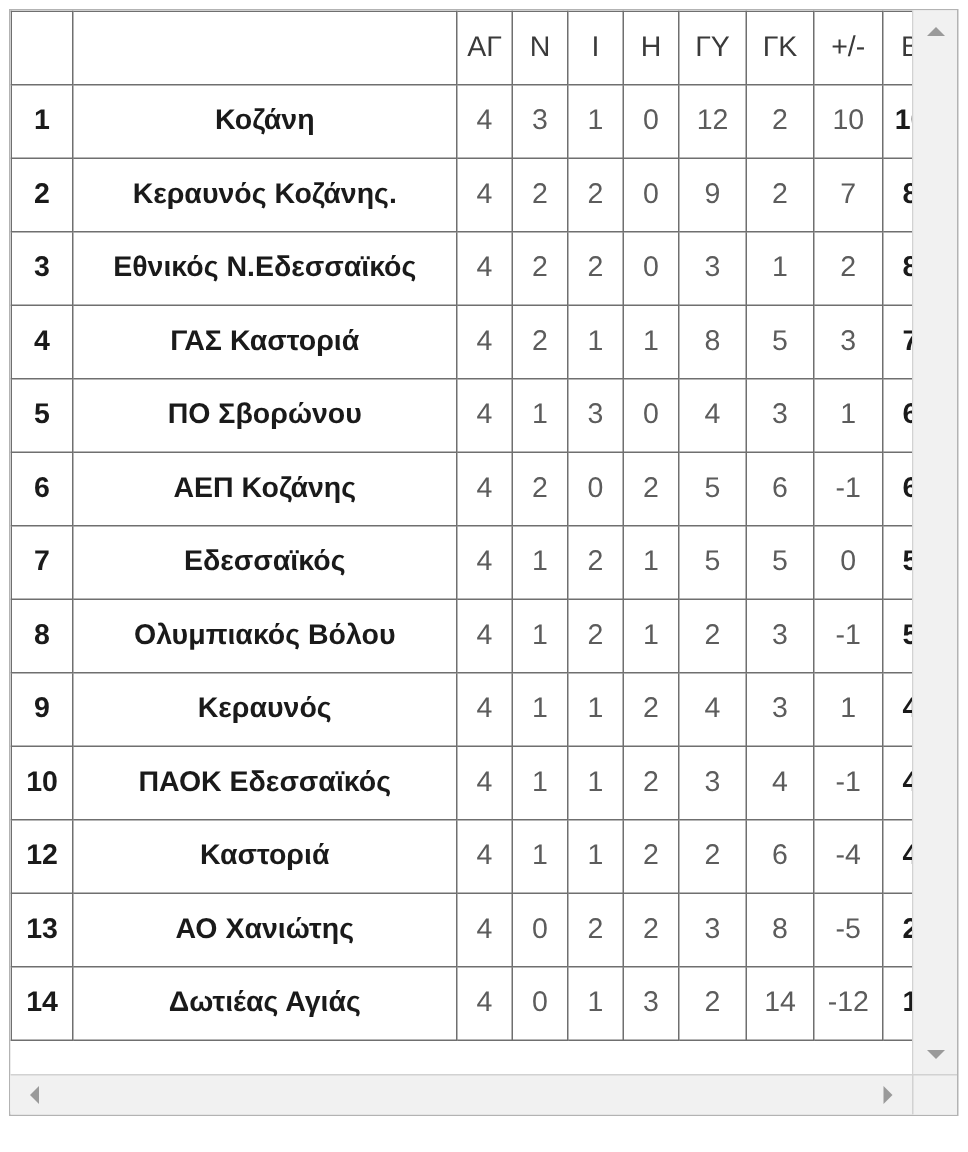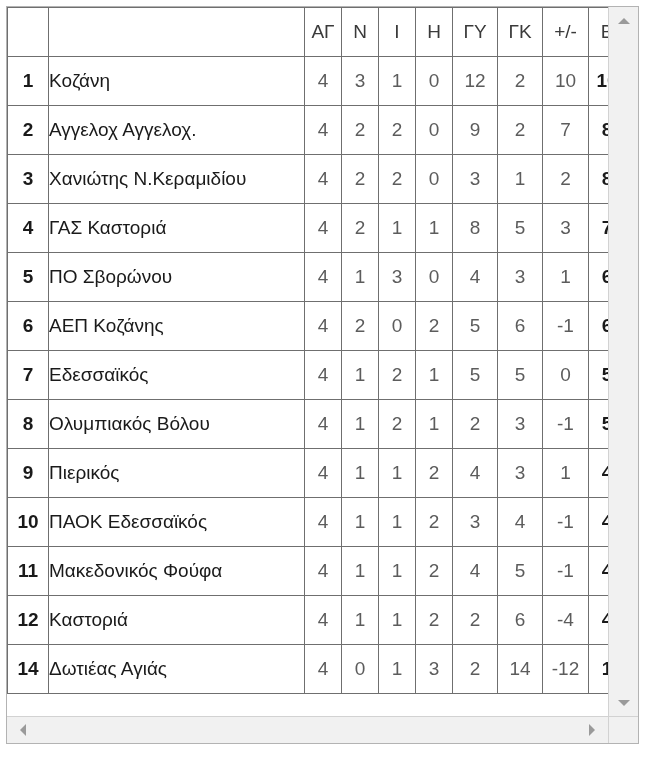--- a/index.html
+++ b/index.html
@@ -72,22 +72,22 @@
   }
   thead th.blank-head { border-top-color:#6f6f6f; }
 
   td.rank {
     text-align: center;
     font-weight: bold;
     color: #1a1a1a;
     font-size: 19px;
   }
   td.team {
-    text-align: left;
-    font-weight: normal;
+    text-align: center;
+    font-weight: bold;
     color: #1a1a1a;
     font-size: 19px;
     padding: 0 6px;
     white-space: nowrap;
   }
   td.stat {
     text-align: center;
     color: #5c5c5c;
     font-weight: normal;
     font-size: 19px;
@@ -229,33 +229,33 @@
             <td class="stat">3</td>
             <td class="stat">1</td>
             <td class="stat">0</td>
             <td class="stat">12</td>
             <td class="stat">2</td>
             <td class="stat">10</td>
             <td class="pts">10</td>
           </tr>
           <tr>
             <td class="rank">2</td>
-            <td class="team">Αγγελοχ Αγγελοχ.</td>
+            <td class="team">Κεραυνός Κοζάνης.</td>
             <td class="stat">4</td>
             <td class="stat">2</td>
             <td class="stat">2</td>
             <td class="stat">0</td>
             <td class="stat">9</td>
             <td class="stat">2</td>
             <td class="stat">7</td>
             <td class="pts">8</td>
           </tr>
           <tr>
             <td class="rank">3</td>
-            <td class="team">Χανιώτης Ν.Κεραμιδίου</td>
+            <td class="team">Εθνικός Ν.Εδεσσαϊκός</td>
             <td class="stat">4</td>
             <td class="stat">2</td>
             <td class="stat">2</td>
             <td class="stat">0</td>
             <td class="stat">3</td>
             <td class="stat">1</td>
             <td class="stat">2</td>
             <td class="pts">8</td>
           </tr>
           <tr>
@@ -313,65 +313,65 @@
             <td class="stat">1</td>
             <td class="stat">2</td>
             <td class="stat">1</td>
             <td class="stat">2</td>
             <td class="stat">3</td>
             <td class="stat">-1</td>
             <td class="pts">5</td>
           </tr>
           <tr>
             <td class="rank">9</td>
-            <td class="team">Πιερικός</td>
+            <td class="team">Κεραυνός</td>
             <td class="stat">4</td>
             <td class="stat">1</td>
             <td class="stat">1</td>
             <td class="stat">2</td>
             <td class="stat">4</td>
             <td class="stat">3</td>
             <td class="stat">1</td>
             <td class="pts">4</td>
           </tr>
           <tr>
             <td class="rank">10</td>
             <td class="team">ΠΑΟΚ Εδεσσαϊκός</td>
             <td class="stat">4</td>
             <td class="stat">1</td>
             <td class="stat">1</td>
             <td class="stat">2</td>
             <td class="stat">3</td>
             <td class="stat">4</td>
-            <td class="stat">-1</td>
-            <td class="pts">4</td>
-          </tr>
-          <tr>
-            <td class="rank">11</td>
-            <td class="team">Μακεδονικός Φούφα</td>
-            <td class="stat">4</td>
-            <td class="stat">1</td>
-            <td class="stat">1</td>
-            <td class="stat">2</td>
-            <td class="stat">4</td>
-            <td class="stat">5</td>
             <td class="stat">-1</td>
             <td class="pts">4</td>
           </tr>
           <tr>
             <td class="rank">12</td>
             <td class="team">Καστοριά</td>
             <td class="stat">4</td>
             <td class="stat">1</td>
             <td class="stat">1</td>
             <td class="stat">2</td>
             <td class="stat">2</td>
             <td class="stat">6</td>
             <td class="stat">-4</td>
             <td class="pts">4</td>
+          </tr>
+          <tr>
+            <td class="rank">13</td>
+            <td class="team">ΑΟ Χανιώτης</td>
+            <td class="stat">4</td>
+            <td class="stat">0</td>
+            <td class="stat">2</td>
+            <td class="stat">2</td>
+            <td class="stat">3</td>
+            <td class="stat">8</td>
+            <td class="stat">-5</td>
+            <td class="pts">2</td>
           </tr>
           <tr>
             <td class="rank">14</td>
             <td class="team">Δωτιέας Αγιάς</td>
             <td class="stat">4</td>
             <td class="stat">0</td>
             <td class="stat">1</td>
             <td class="stat">3</td>
             <td class="stat">2</td>
             <td class="stat">14</td>

